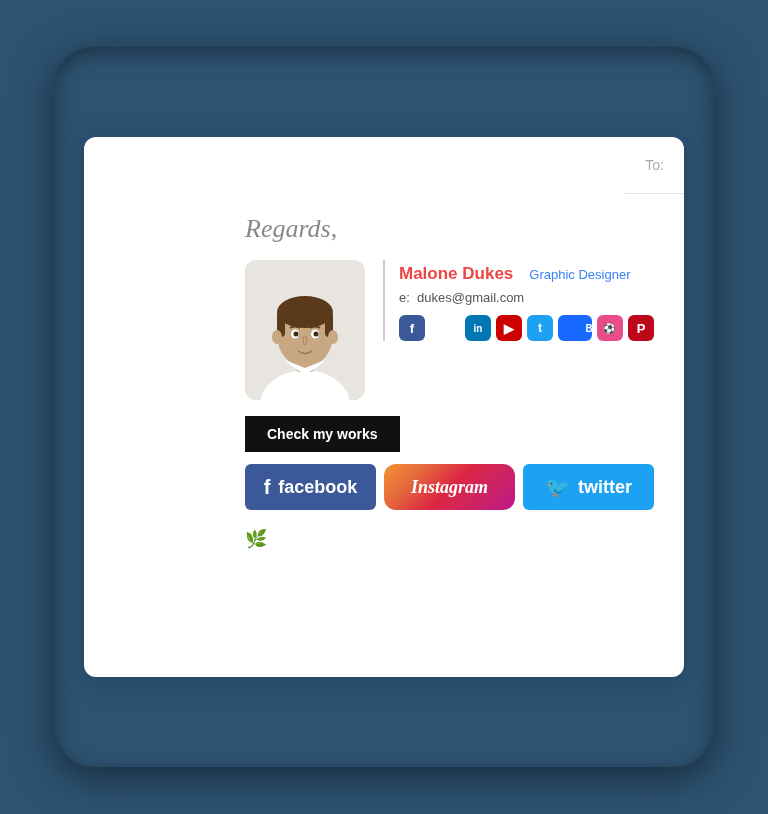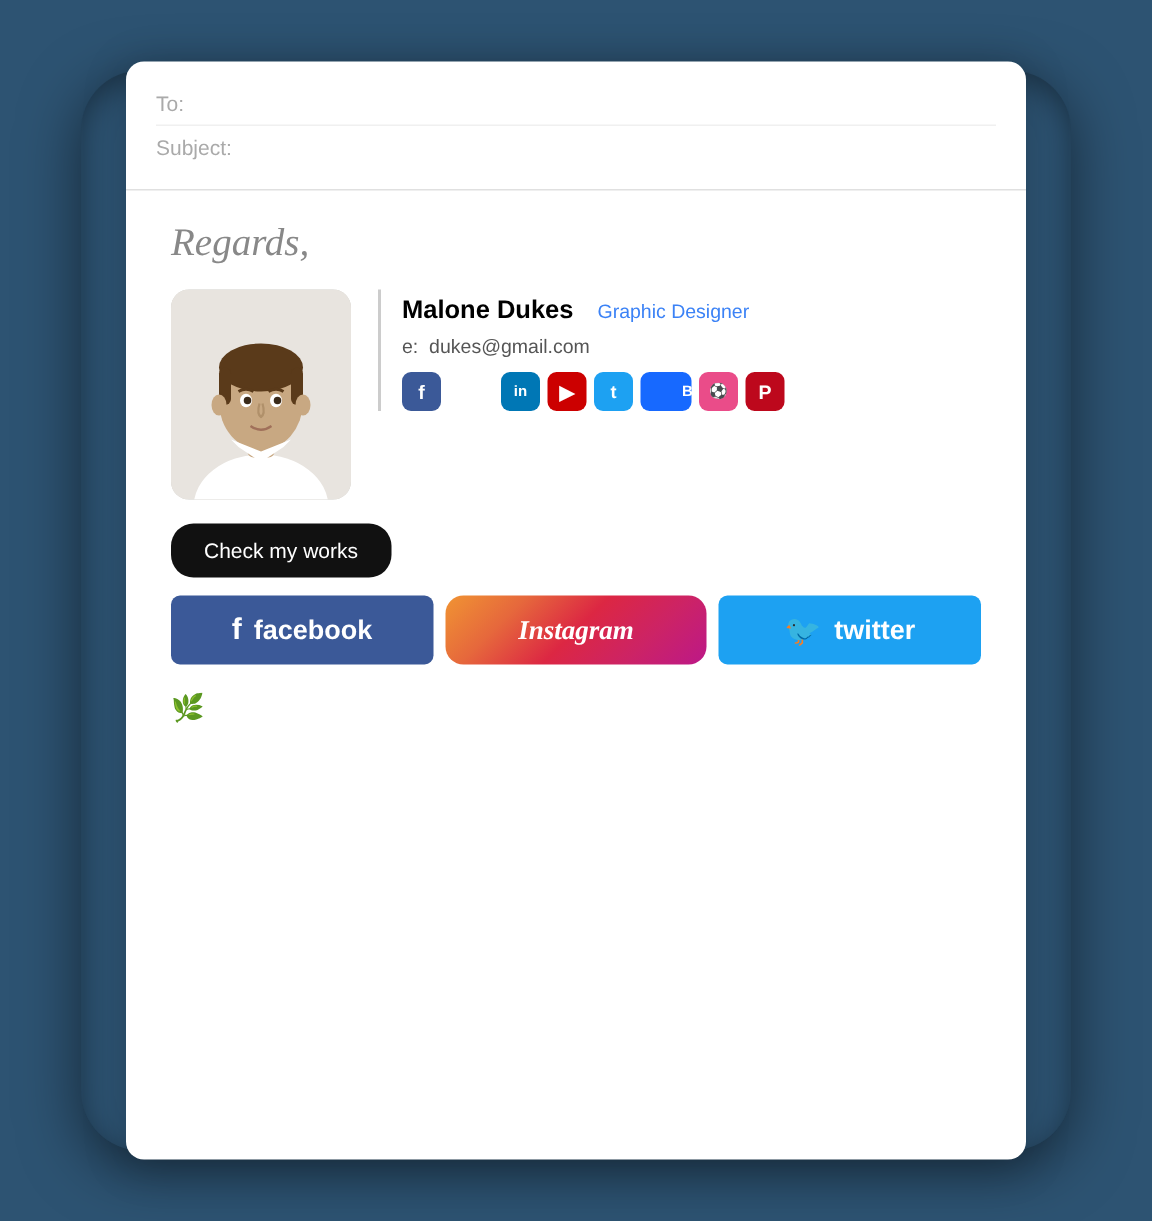--- a/index.html
+++ b/index.html
@@ -22,27 +22,28 @@
       border-radius: 40px;
       display: flex;
       align-items: center;
       justify-content: center;
       box-shadow: inset 0 6px 20px rgba(0,0,0,0.4), 0 10px 40px rgba(0,0,0,0.5);
       position: relative;
     }
 
     .email-window {
       width: 600px;
-      height: 732px;
+      height: 540px;
       background: #ffffff;
       border-radius: 12px;
       box-shadow: 0 4px 30px rgba(0,0,0,0.2);
       overflow: hidden;
       display: flex;
       flex-direction: column;
+      align-items: flex-end;
     }
 
     .email-header {
       padding: 14px 20px;
       border-bottom: 1px solid #e0e0e0;
     }
 
     .email-field {
       padding: 6px 0;
       color: #aaa;
@@ -92,21 +93,21 @@
 
     .signature-info {
       border-left: 2px solid #ccc;
       padding-left: 14px;
       padding-top: 4px;
     }
 
     .sig-name {
       font-size: 17px;
       font-weight: bold;
-      color: #000000;
+      color: #ef4444;
     }
 
     .sig-title {
       font-size: 13px;
       color: #3b82f6;
       margin-left: 10px;
     }
 
     .sig-phone, .sig-email {
       font-size: 13px;
@@ -144,23 +145,23 @@
     .si-tw { background: #1da1f2; }
     .si-be { background: #1769ff; }
     .si-dr { background: #ea4c89; }
     .si-pi { background: #bd081c; }
 
     .check-works-btn {
       display: inline-block;
       background: #111;
       color: white;
       font-size: 14px;
-      font-weight: normal;
+      font-weight: bold;
       padding: 10px 22px;
-      border-radius: 15px;
+      border-radius: 0;
       cursor: pointer;
       margin-bottom: 12px;
     }
 
     .social-buttons {
       display: flex;
       gap: 8px;
       margin-bottom: 14px;
     }
 
@@ -212,23 +213,20 @@
   </style>
 </head>
 <body>
 
 <div class="device-wrapper">
   <div class="email-window">
 
     <div class="email-header">
       <div class="email-field">
         <span>To:</span>
-      </div>
-      <div class="email-field">
-        <span>Subject:</span>
       </div>
     </div>
 
     <div class="email-body">
 
       <div class="regards-text">Regards,</div>
 
       <div class="signature-card">
         <div class="avatar-container">
           

